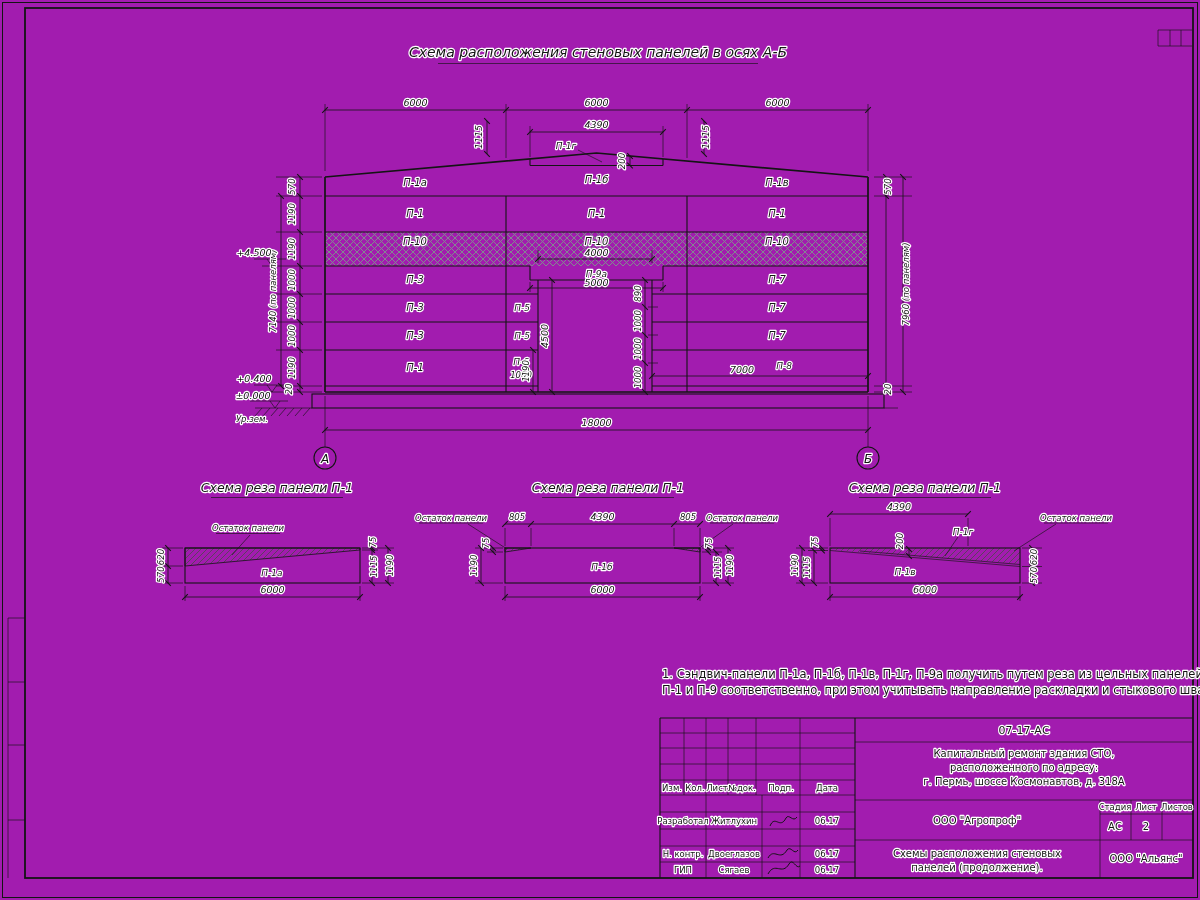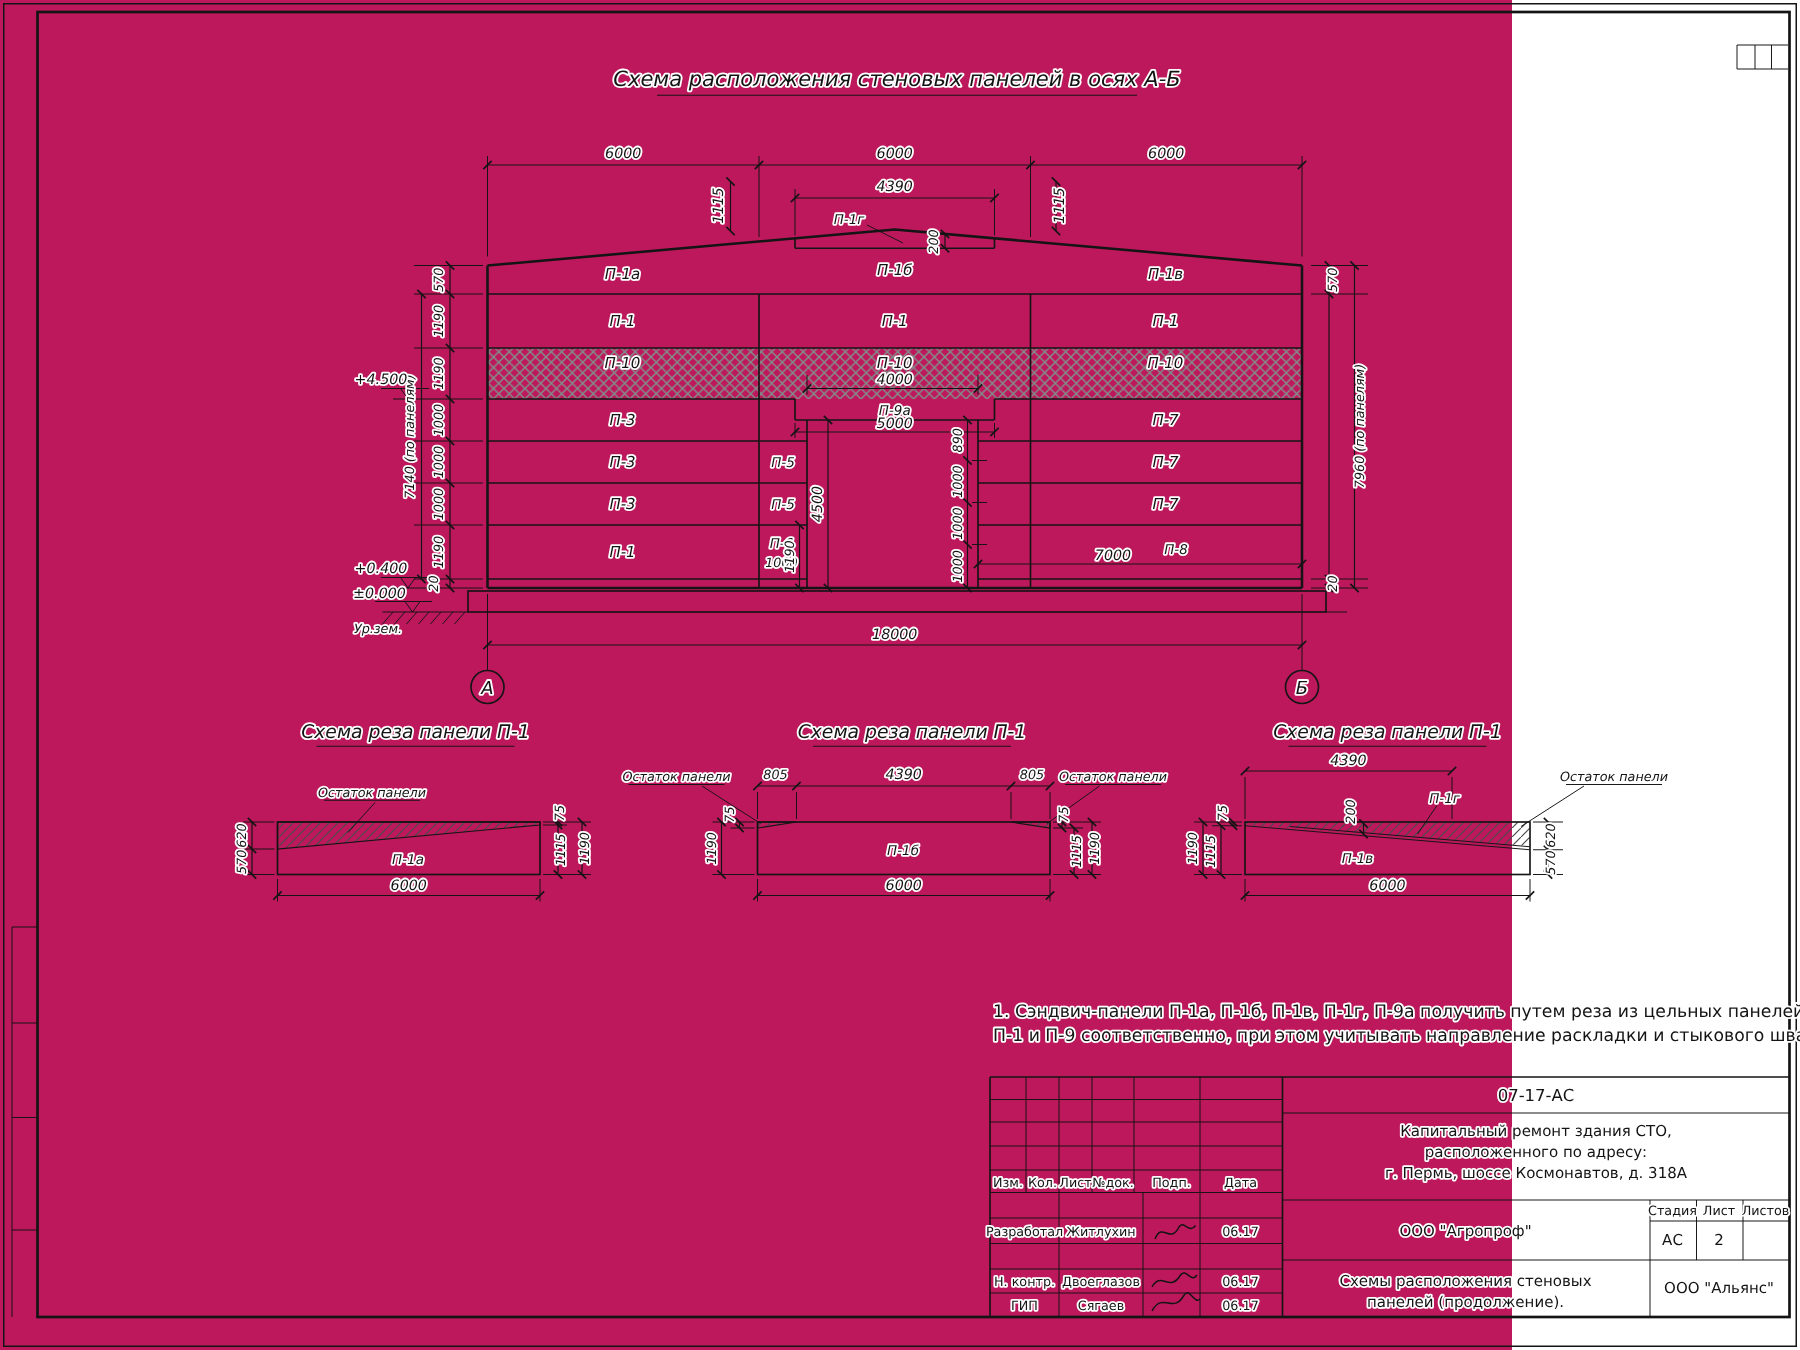--- a/index.html
+++ b/index.html
@@ -1,16 +1,16 @@
 <!DOCTYPE html>
 <html><head>
 <meta charset="utf-8">
 <style>
   html,body{margin:0;padding:0;background:#fff;}
-  .sheet{width:1008px;height:900px;position:relative;background:#be185d;}
+  .sheet{width:1200px;height:900px;position:relative;background:#a21caf;}
   svg text{font-family:"DejaVu Sans","Liberation Sans",sans-serif;fill:#141414;
            paint-order:stroke;stroke:#fff;stroke-width:2.4px;stroke-linejoin:round;}
   .ttl {font-size:14px;font-style:italic;}
   .ttl2{font-size:12.5px;font-style:italic;}
   .lbl {font-size:10px;font-style:italic;}
   .lblS{font-size:9px;font-style:italic;}
   .dim {font-size:9.5px;font-style:italic;}
   .dimS{font-size:8.5px;font-style:italic;}
   .ax  {font-size:12px;font-style:italic;}
   .note{font-size:11.5px;}

